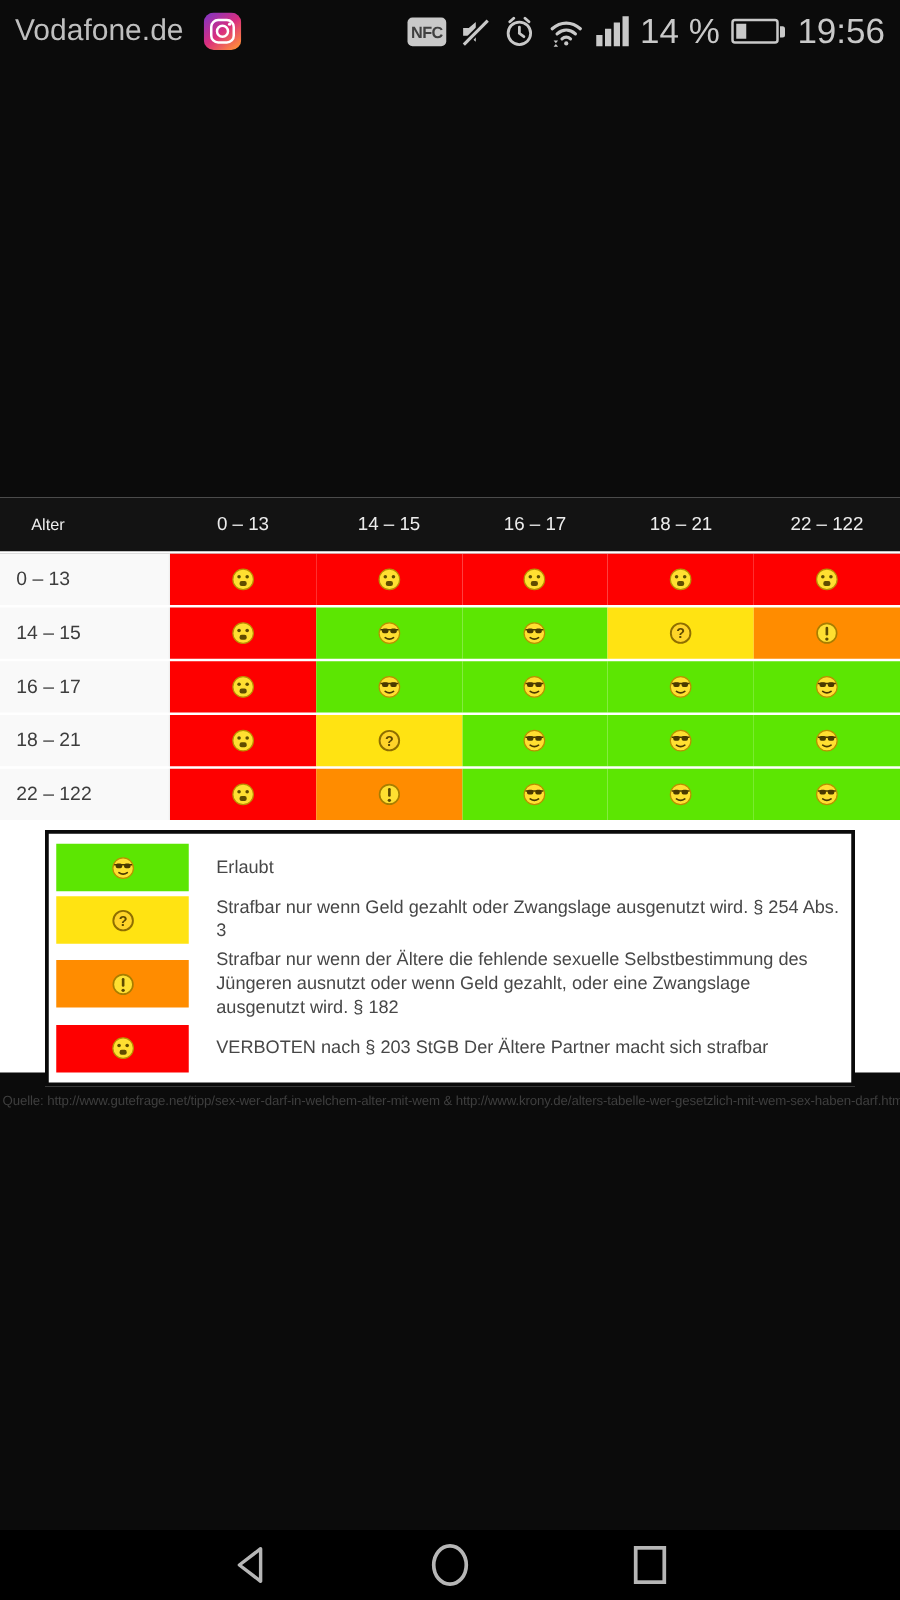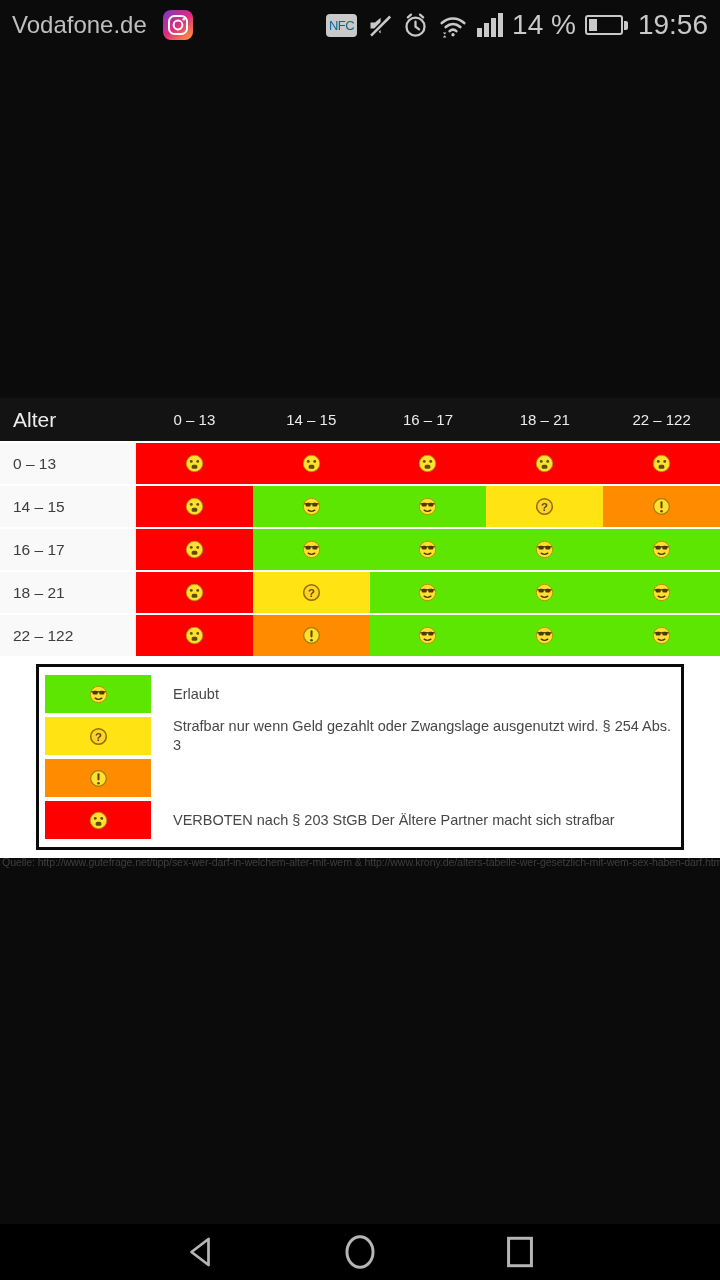--- a/index.html
+++ b/index.html
@@ -7,40 +7,40 @@
   body { width:720px; height:1280px; position:relative; overflow:hidden;
          font-family:"Liberation Sans", sans-serif; }
   .screen { position:absolute; inset:0; }
 
   
   .status-bar { position:absolute; top:0; left:0; width:720px; height:50px;
     display:flex; justify-content:space-between; align-items:center; padding:0 12px; }
   .sb-left { display:flex; align-items:center; gap:16px; }
   .carrier { color:#bfbfbf; font-size:24px; }
   .sb-right { display:flex; align-items:center; gap:9px; }
-  .nfc-badge { background:#c9c9c9; color:#0369a1; font-weight:400; font-size:13px;
+  .nfc-badge { background:#c9c9c9; color:#404040; font-weight:700; font-size:13px;
     line-height:1; padding:5px 3px; border-radius:4px; letter-spacing:-0.5px; }
   .signal { display:flex; align-items:flex-end; gap:2px; height:24px; }
   .signal i { display:block; width:5px; background:#c9c9c9; }
   .signal i:nth-child(1){height:9px;} .signal i:nth-child(2){height:14px;}
   .signal i:nth-child(3){height:19px;} .signal i:nth-child(4){height:24px;}
   .sb-num { font-size:28px; color:#c9c9c9; }
   .battery { position:relative; width:38px; height:20px; border:2px solid #c9c9c9;
     border-radius:3px; margin-right:6px; }
   .battery::before { content:""; position:absolute; left:2px; top:2px; bottom:2px;
     width:8px; background:#c9c9c9; }
   .battery::after { content:""; position:absolute; right:-7px; top:4px; width:4px;
     height:9px; background:#c9c9c9; border-radius:0 2px 2px 0; }
 
   
   .content { position:absolute; top:398px; left:0; width:720px; height:460px;
     background:#ffffff; }
   .t-header { height:45px; display:flex; align-items:center; background:#131313;
     border-bottom:2px solid #fff; }
-  .h-label { width:136px; padding-left:13px; color:#ececec; font-size:21px; }
+  .h-label { width:136px; padding-left:25px; color:#ececec; font-size:13px; }
   .h-col { flex:1; text-align:center; color:#ececec; font-size:15px; }
   .t-row { height:41px; display:flex; margin-bottom:2px; }
   .r-label { width:136px; background:#f9f9f9; display:flex; align-items:center;
     padding-left:13px; color:#3d3d3d; font-size:15.5px; border-right:1px solid #f0f0f0; }
   .t-cell { flex:1; display:flex; align-items:center; justify-content:center; }
   .cell-icon { display:inline-flex; line-height:0; }
 
   .legend { margin:8px 36px 0 36px; border:3px solid #0a0a0a; padding:4px 6px;
     background:#fff; }
   .lg-row { display:flex; align-items:center; min-height:38px; margin:4px 0; }
@@ -434,20 +434,21 @@
         <div class="lg-row">
           <div class="lg-swatch" style="background: rgb(255, 140, 0);">
             <span class="cell-icon">
               <svg width="21" height="21" viewBox="0 0 22 22">
                 <circle cx="11" cy="11" r="8.2" fill="#ffdf31" stroke="#a87e00" stroke-width="1.4"></circle>
                 <rect x="9.9" y="5.6" width="2.2" height="7.4" rx="1.1" fill="#5f4a00"></rect>
                 <circle cx="11" cy="16" r="1.4" fill="#5f4a00"></circle>
               </svg>
             </span>
           </div>
+          <div class="lg-text">Strafbar nur wenn der Ältere die fehlende sexuelle Selbstbestimmung des Jüngeren ausnutzt oder wenn Geld gezahlt, oder eine Zwangslage ausgenutzt wird. § 182</div>
         </div>
         <div class="lg-row">
           <div class="lg-swatch" style="background: rgb(254, 0, 0);">
             <span class="cell-icon">
               <svg width="21" height="21" viewBox="0 0 22 22">
                 <circle cx="11" cy="11" r="8.6" fill="#ffdf31" stroke="#b99000" stroke-width="1"></circle>
                 <circle cx="7.6" cy="8.8" r="1.5" fill="#604c00"></circle>
                 <circle cx="14.4" cy="8.8" r="1.5" fill="#604c00"></circle>
                 <rect x="8" y="12.4" width="6" height="4.2" rx="1.8" fill="#604c00"></rect>
               </svg>

